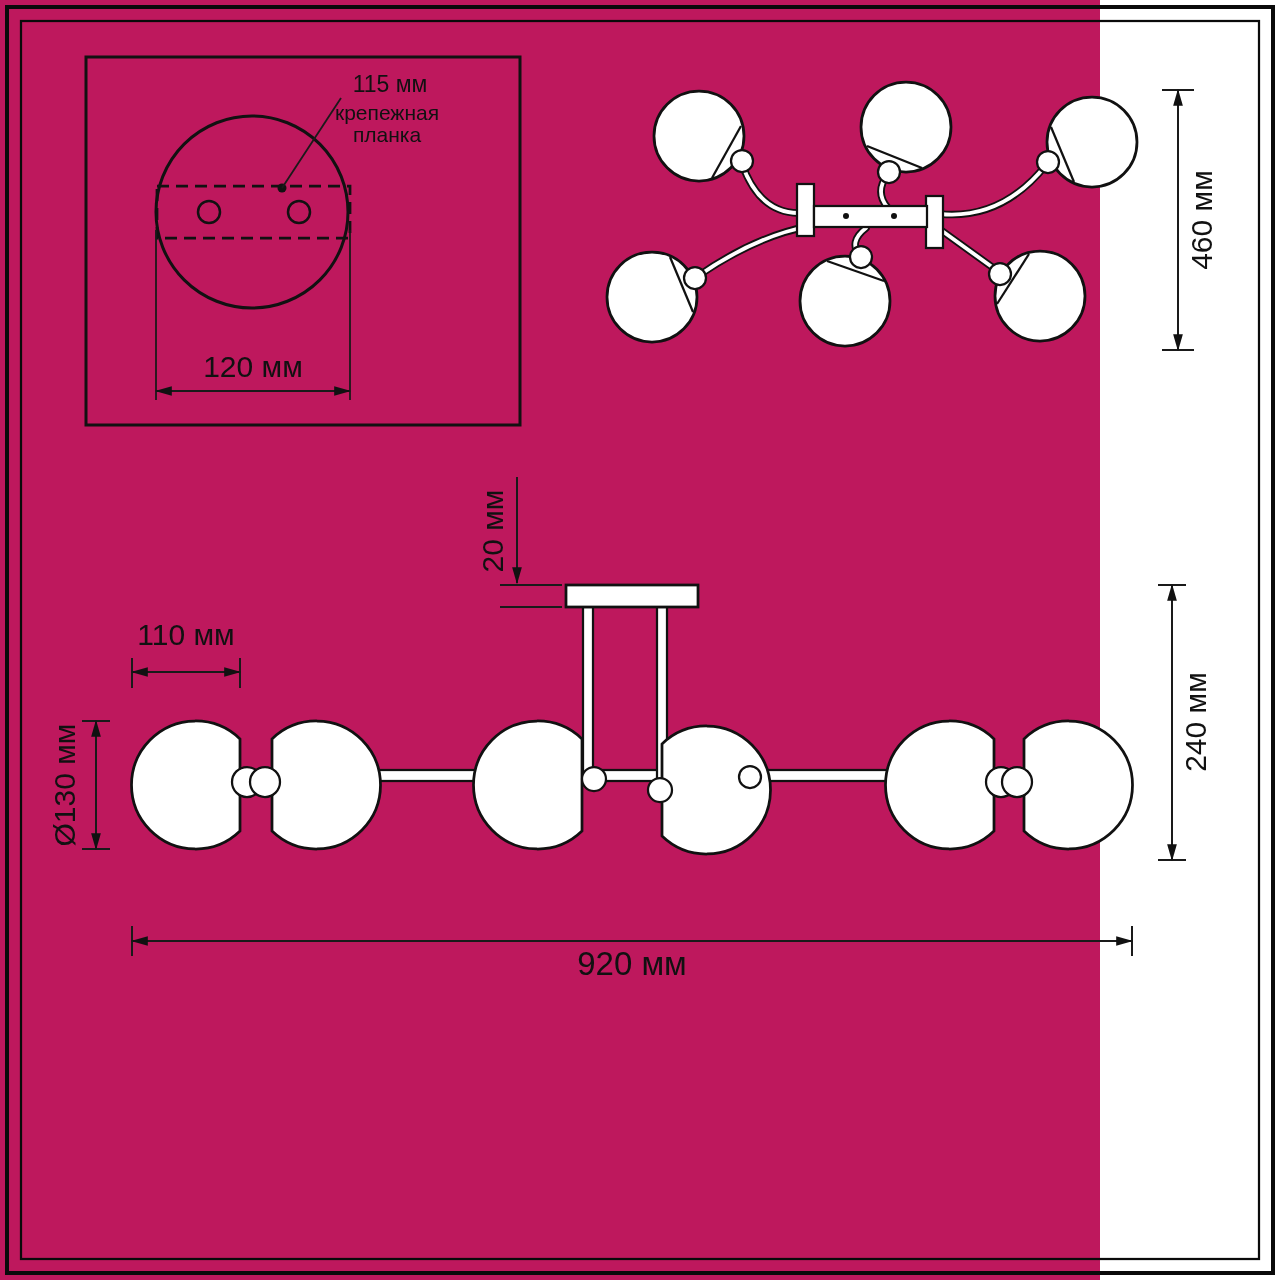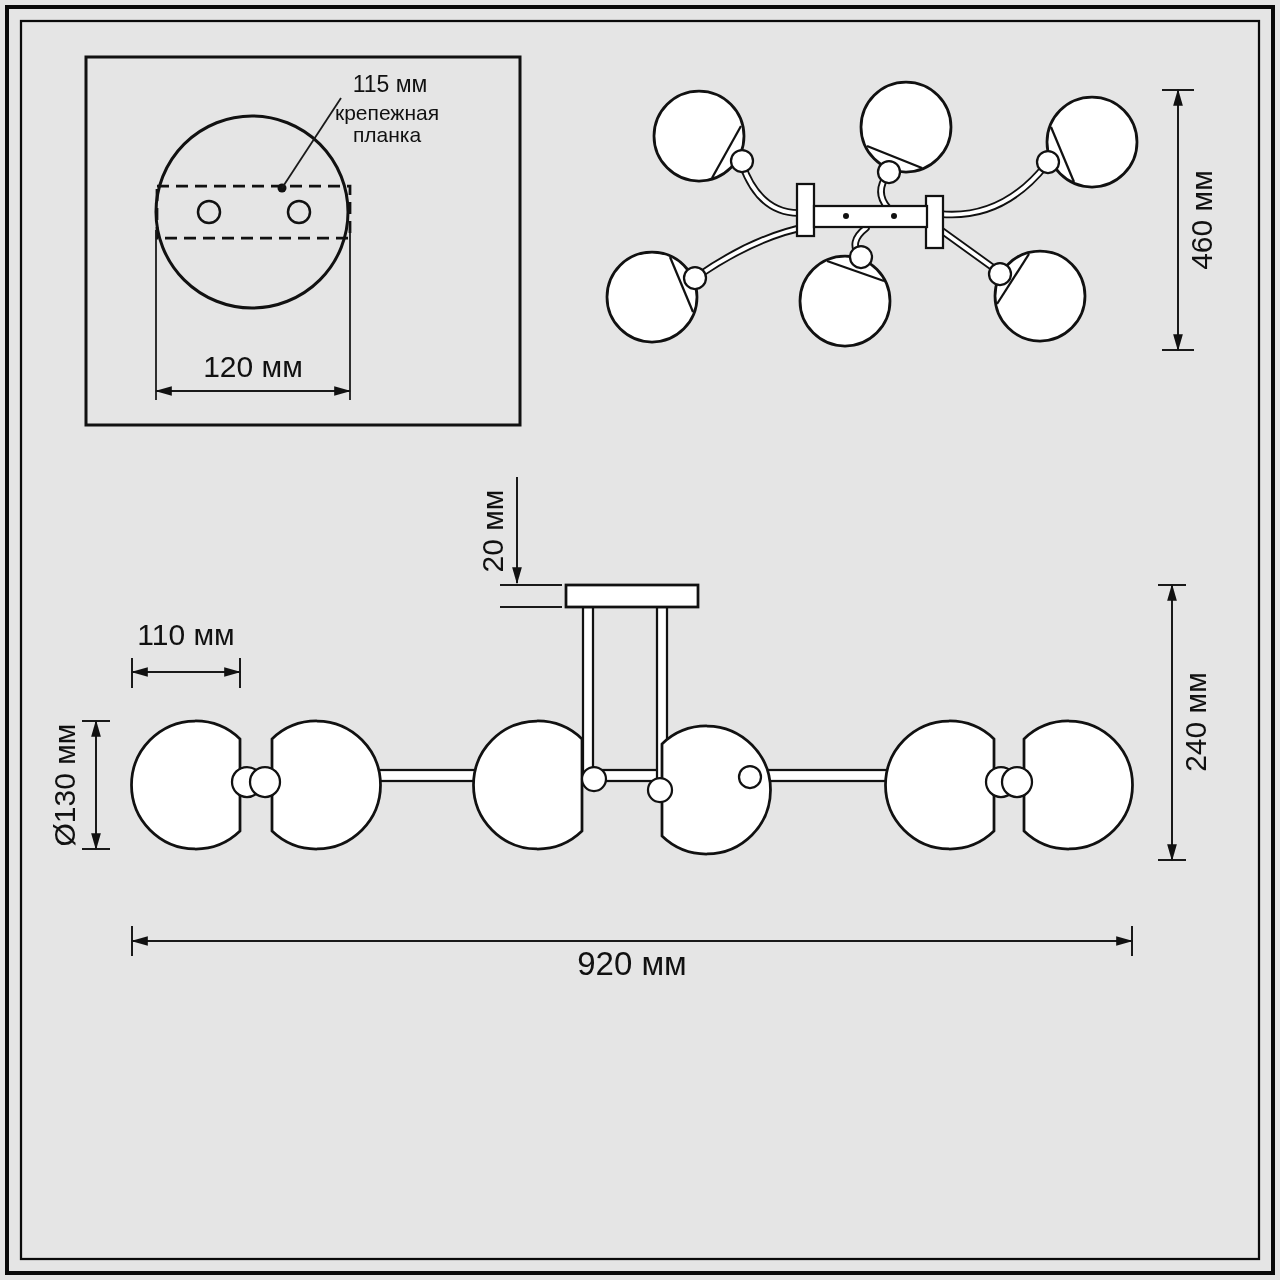--- a/index.html
+++ b/index.html
@@ -2,23 +2,23 @@
 <html><head>
 <meta charset="utf-8">
 <style>
   html, body {
     margin: 0;
     padding: 0;
     background: #ffffff;
   }
   .canvas {
     position: relative;
-    width: 1280px;
+    width: 1100px;
     height: 1280px;
-    background: #e5e5e5;
+    background: #be185d;
     font-family: "Liberation Sans", sans-serif;
   }
   svg { display: block; }
 
   .frame-outer { fill: none; stroke: #0a0a0a; stroke-width: 4; }
   .frame-inner { fill: none; stroke: #0a0a0a; stroke-width: 2.25; }
 
   .outline { fill: none; stroke: #111; stroke-width: 3; }
   .outline-med { fill: none; stroke: #111; stroke-width: 2.5; }
   .shape { fill: #ffffff; stroke: #111; stroke-width: 2.75; }

